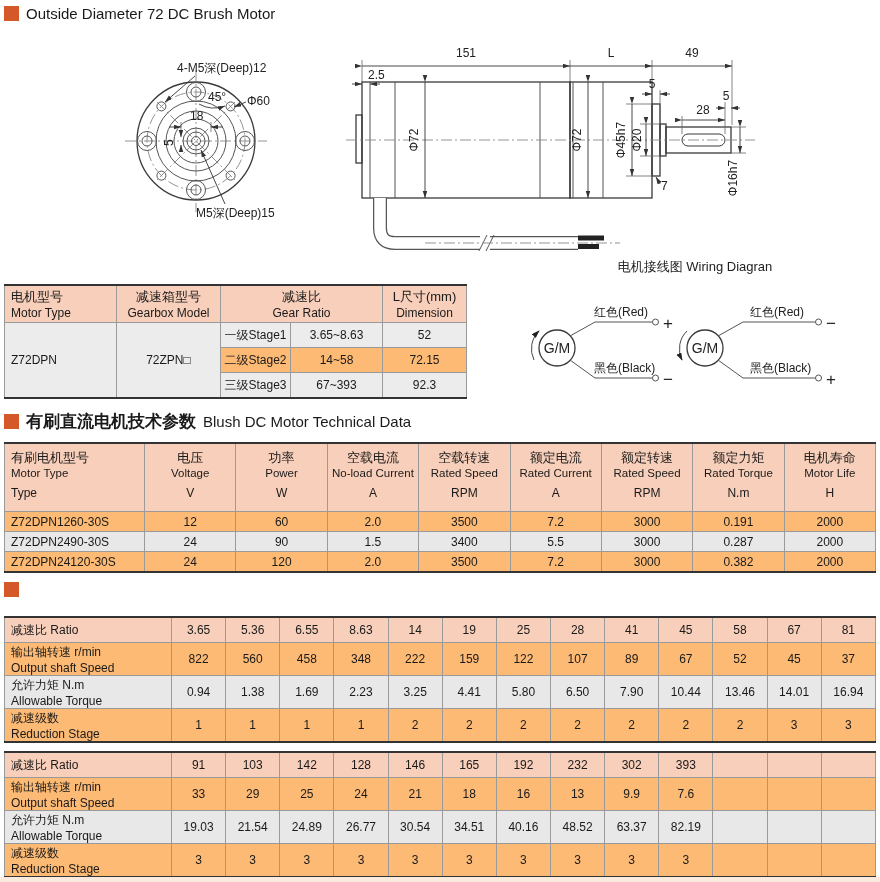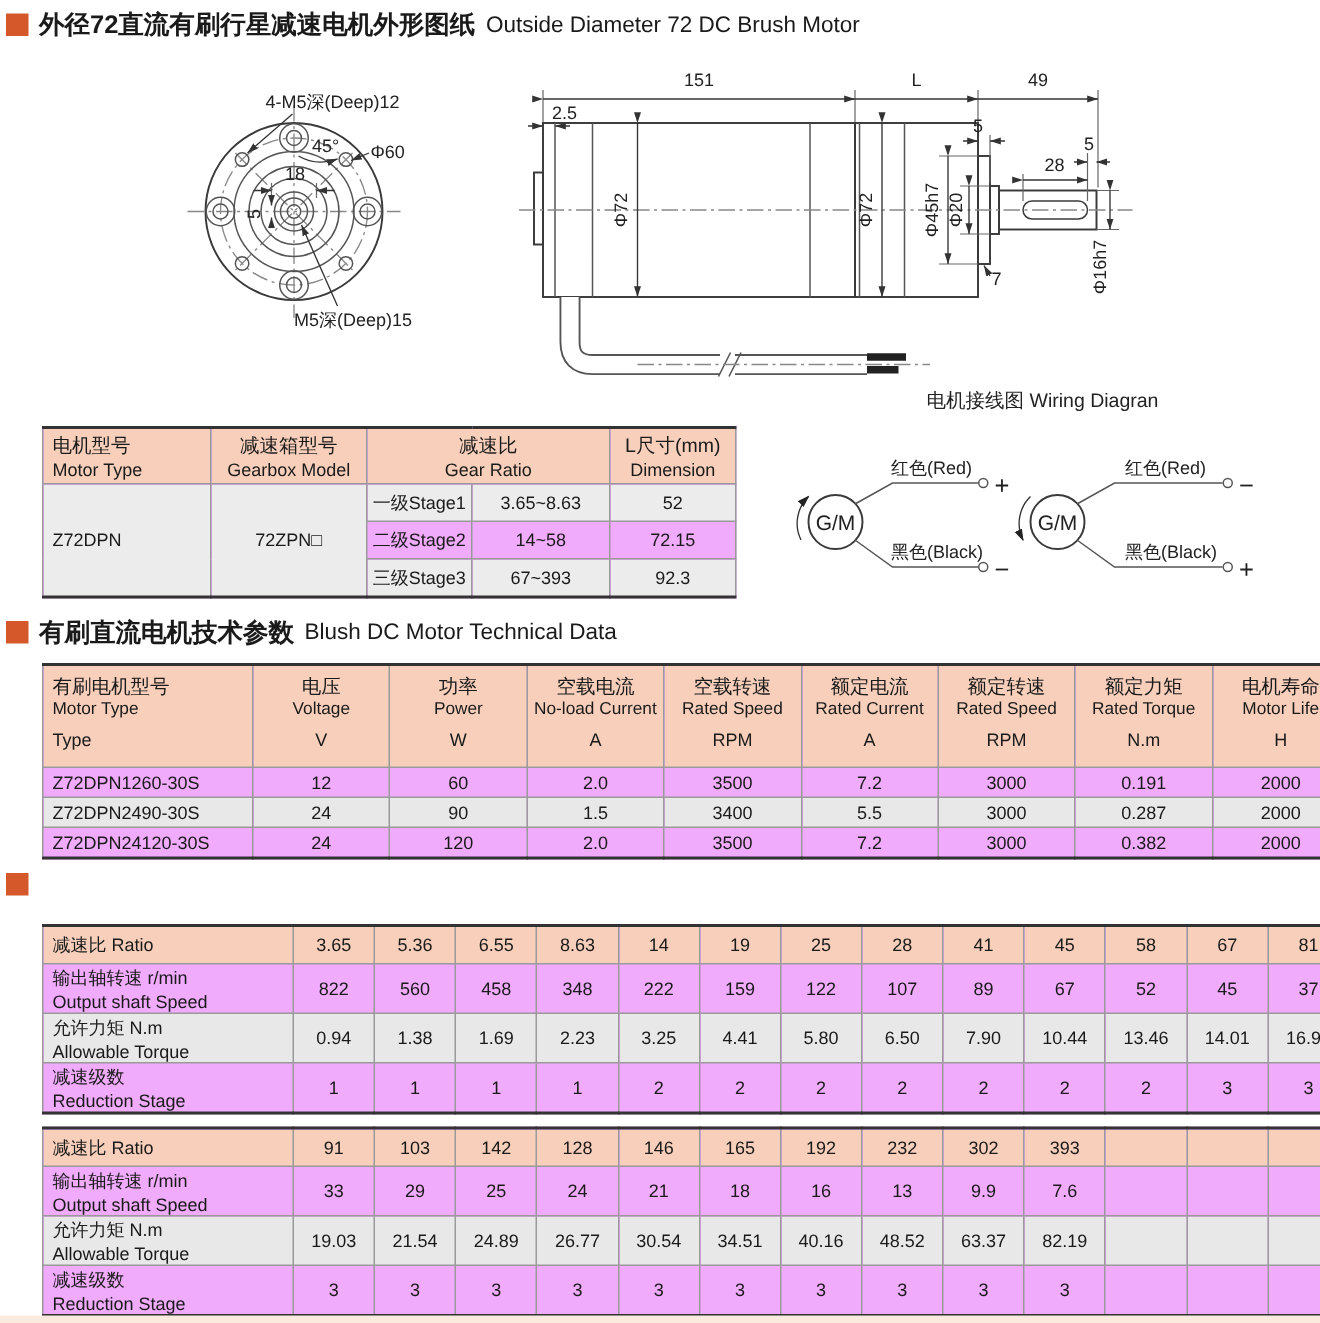--- a/index.html
+++ b/index.html
@@ -14,21 +14,21 @@
   .page{
     position:relative;width:880px;height:882px;background:#fff;overflow:hidden;
     font-family:"Liberation Sans",sans-serif;color:var(--ink);
   }
   
   .sec-title{position:absolute;display:flex;align-items:center;gap:7px;white-space:nowrap;}
   .sec-title .sq{width:15px;height:15px;background:var(--orange);flex:0 0 auto;}
   .sec-title .zh{font-weight:bold;font-size:17px;}
   .sec-title .en{font-size:15px;}
   
-  table{border-collapse:collapse;table-layout:fixed;background:#f0abfc;margin-left:24px;}
+  table{border-collapse:collapse;table-layout:fixed;background:#fdba74;}
   td,th{border:1px solid var(--grid);font-size:12px;text-align:center;padding:0 2px;overflow:hidden;}
   th{background:var(--pink);font-weight:normal;}
   .tbl{position:absolute;border-top:2px solid var(--heavy);border-bottom:2px solid var(--heavy);}
   
   #table1{left:4px;top:284px;width:462px;}
   #table1 th{height:36px;}
   #table1 th .zh{display:block;font-size:13px;text-align:inherit;}
   #table1 th .en{display:block;font-size:12px;text-align:inherit;}
   #table1 th.left,#table1 td.left{text-align:left;padding-left:6px;}
   #table1 tbody td{height:24px;}
@@ -64,21 +64,20 @@
   .cl{stroke:#888;stroke-width:0.9;fill:none;stroke-dasharray:11 3 2 3;}
   .bottom-strip{position:absolute;left:0;top:877px;width:880px;height:5px;background:#fbeade;}
 </style>
 </head>
 <body>
 
 <div class="page">
 
   <div class="sec-title" style="left:4px;top:5px;">
     <span class="sq"></span>
-    <span class="zh">外径72直流有刷行星减速电机外形图纸</span>
     <span class="en">Outside Diameter 72 DC Brush Motor</span>
   </div>
 
   <svg class="draw" style="left:95px;top:38px;" width="270" height="212" viewBox="0 0 270 212">
     <defs>
       <marker id="m1" markerWidth="9" markerHeight="7" refX="8" refY="2.6" orient="auto">
         <path d="M0,0 L8,2.6 L0,5.2 Z" fill="#333"></path>
       </marker>
     </defs>
 

